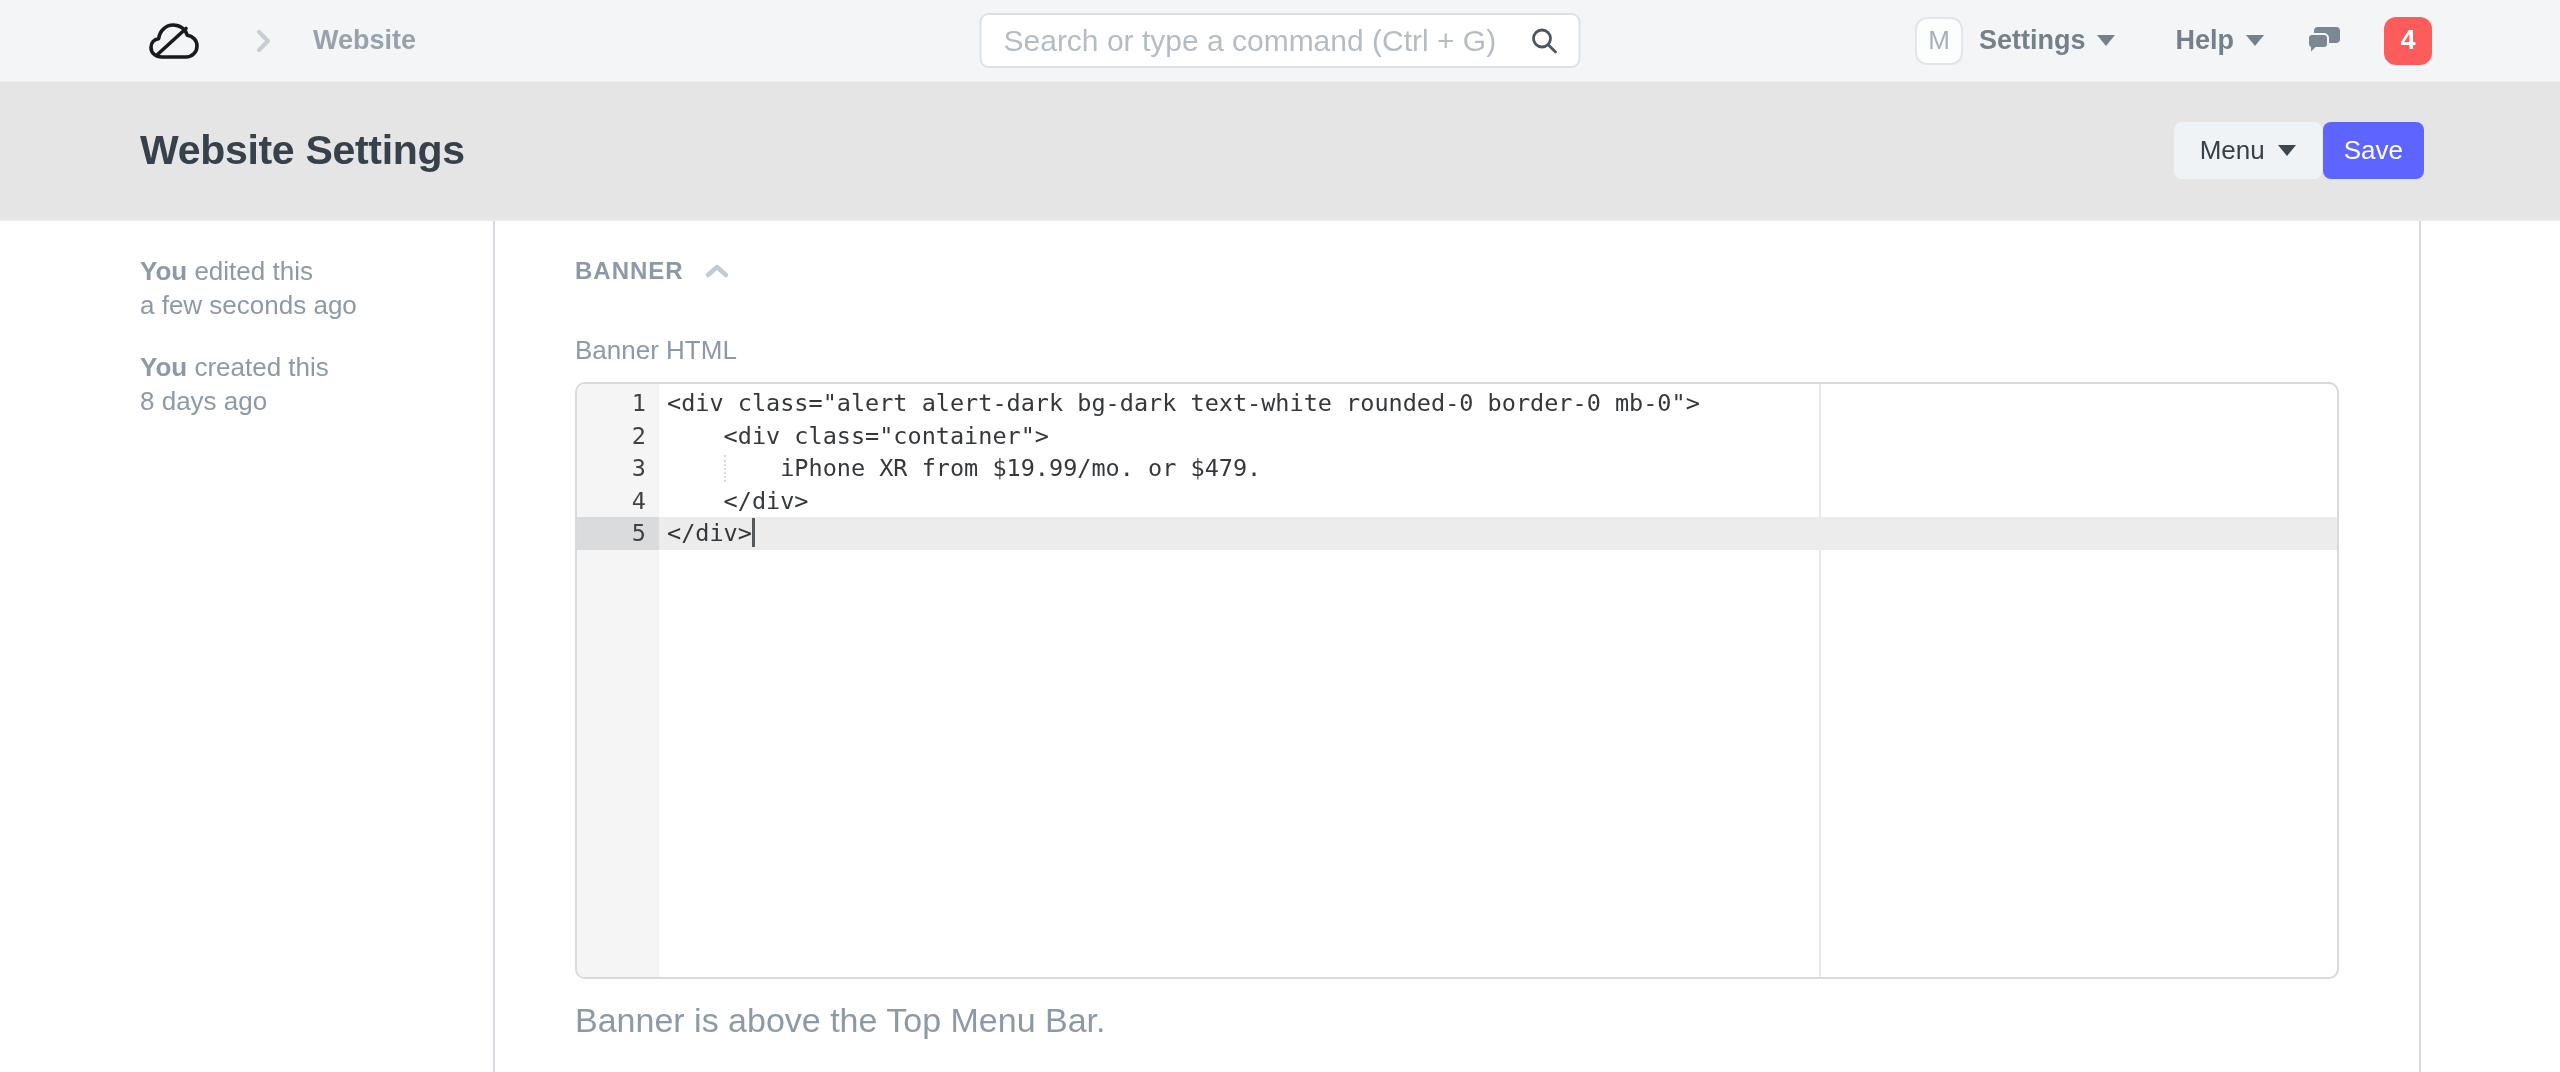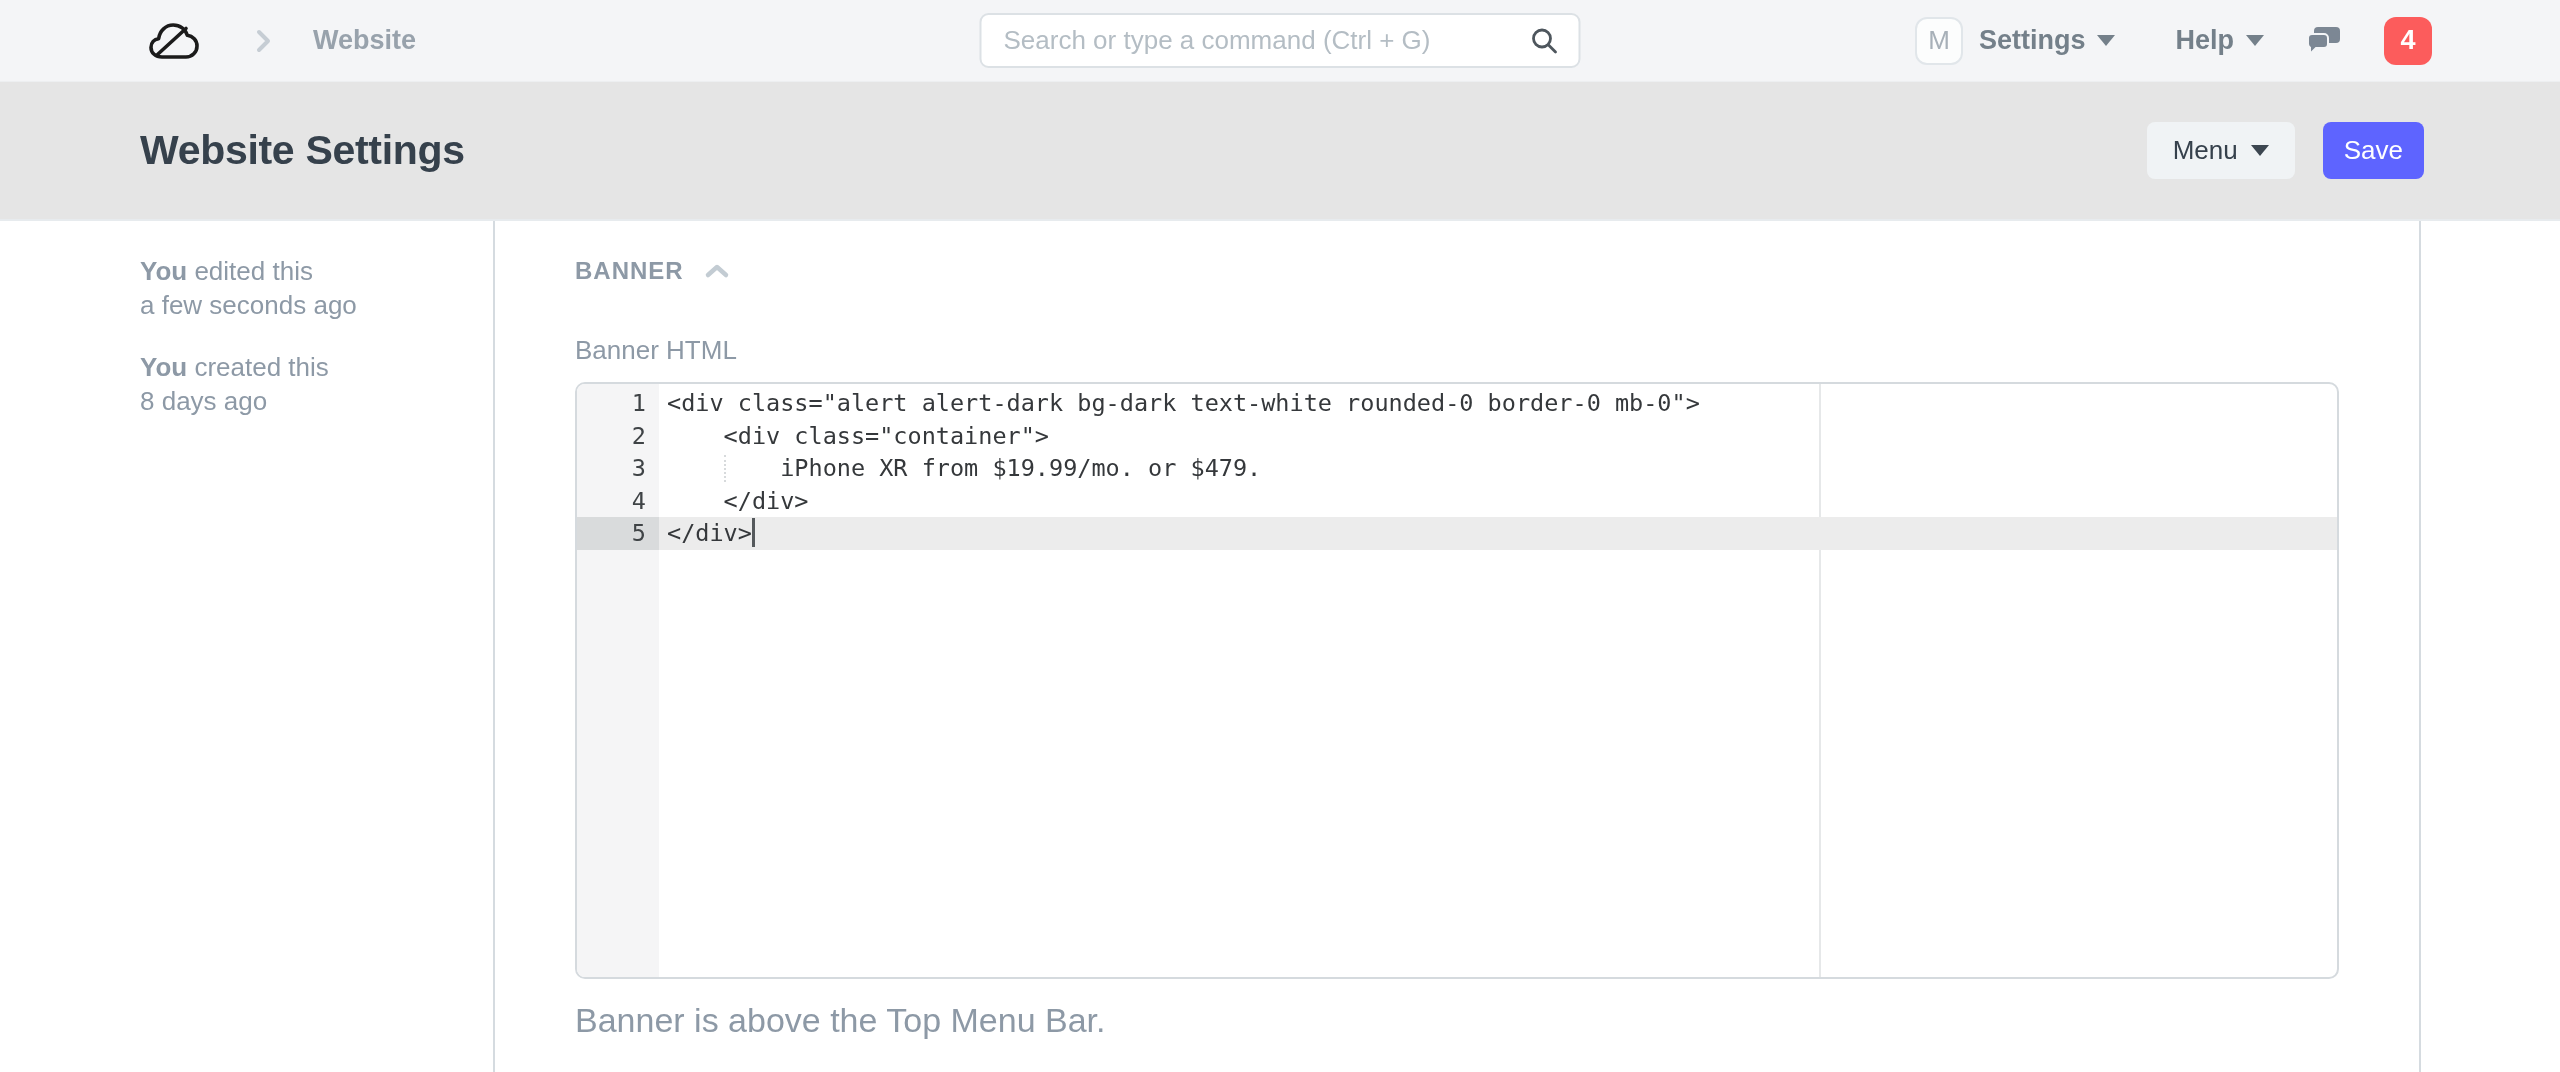--- a/index.html
+++ b/index.html
@@ -9,21 +9,21 @@
   
   .navbar { height:82px; background:#f4f5f7; border-bottom:1px solid #edeff1;
             display:flex; align-items:center; padding:0 128px 0 147px; position:relative;gap:22px; }
   .brand { display:flex; align-items:center; }
   .crumb-chev { margin-left:30px; display:flex; align-items:center; }
   .crumb-label { margin-left:16px; font-size:27px; font-weight:700; color:#98a2ac; cursor:pointer; }
 
   .search-wrap { position:absolute; left:50%; transform:translateX(-50%); top:13px;
                  width:601px; height:55px; background:#fff; border:2px solid #dce1e5;
                  border-radius:9px; display:flex; align-items:center; padding:0 18px 0 22px; }
-  .search-input { border:none; outline:none; flex:1; font-size:26px; color:#36414c; background:transparent;
+  .search-input { border:none; outline:none; flex:1; font-size:30px; color:#36414c; background:transparent;
                   font-family:"Liberation Sans", sans-serif; }
   .search-input::placeholder { color:#b4bdc4; }
 
   .nav-right { margin-left:auto; display:flex; align-items:center; }
   .avatar { width:48px; height:48px; border:2px solid #e1e6ea; background:#fcfdfd; border-radius:12px;
             color:#a7b0b8; font-size:26px; font-weight:500; display:flex; align-items:center;
             justify-content:center; cursor:pointer; }
   .nav-item { font-size:27px; font-weight:600; color:#74808a; display:flex; align-items:center;
               gap:12px; cursor:pointer; }
   .caret { width:0; height:0; border-left:9px solid transparent; border-right:9px solid transparent;
@@ -31,21 +31,21 @@
   .m-avatar { margin-left:0; }  .m-settings { margin-left:16px; }
   .m-help { margin-left:60px; } .m-chat { margin-left:42px; display:flex; cursor:pointer; }
   .badge { margin-left:42px; width:48px; height:48px; border-radius:12px; background:#fc5c5c;
            color:#fff; font-size:27px; font-weight:700; display:flex; align-items:center;
            justify-content:center; cursor:pointer; }
 
   
   .page-head { height:139px; background:#e5e5e5; display:flex; align-items:center;
                padding:0 136px 0 140px; border-bottom:2px solid #e7ebee; }
   .page-title { font-size:41px; font-weight:700; color:#36414c; letter-spacing:-0.3px; }
-  .head-actions { margin-left:auto; display:flex; gap:28px; }
+  .head-actions { margin-left:auto; display:flex; gap:1px; }
   .btn { height:57px; border:none; border-radius:8px; font-size:26px; display:flex;
          align-items:center; cursor:pointer; font-family:"Liberation Sans", sans-serif; }
   .btn-default { background:#f0f3f5; color:#36414c; padding:0 26px; gap:13px; }
   .caret-dark { width:0; height:0; border-left:9px solid transparent; border-right:9px solid transparent;
                 border-top:11px solid #3c4650; }
   .btn-primary { background:#5e64ff; color:#fff; padding:0 21px; }
 
   
   .layout { display:flex; height:851px; }
   .side { width:531px; padding:33px 40px 0 140px; }

